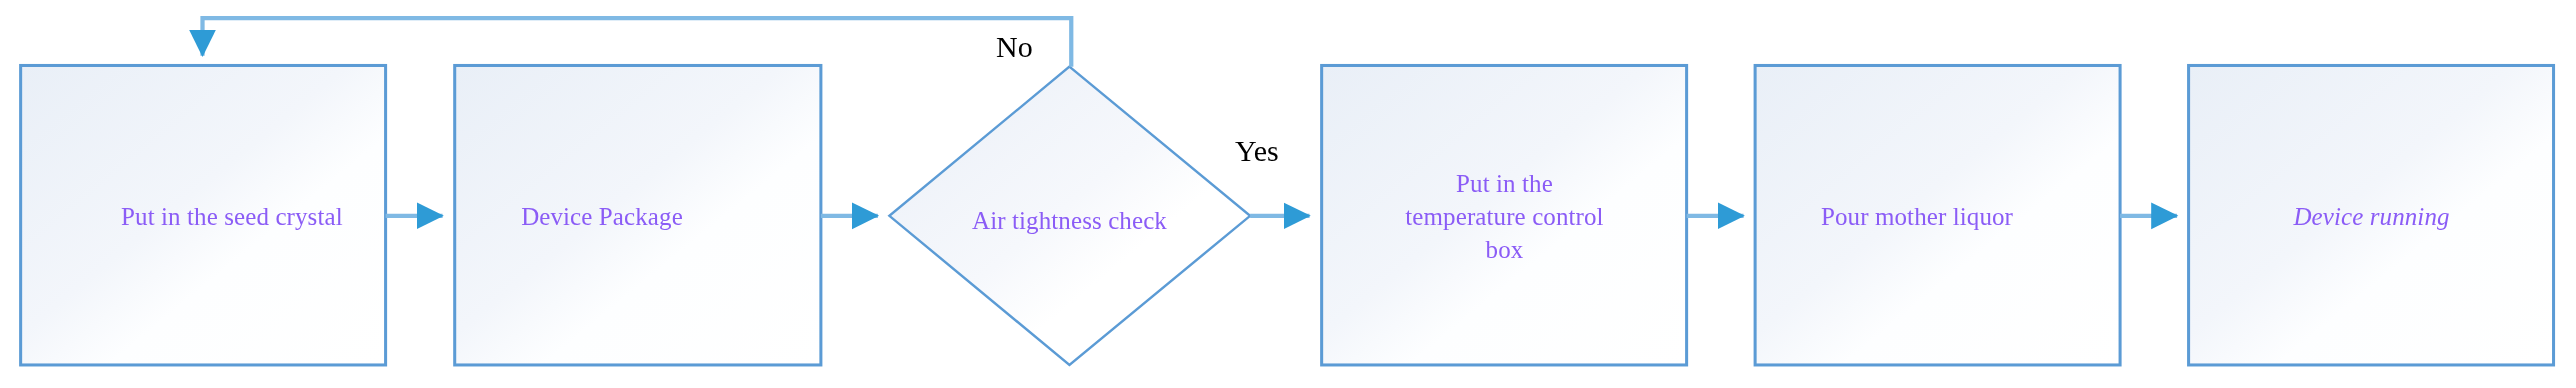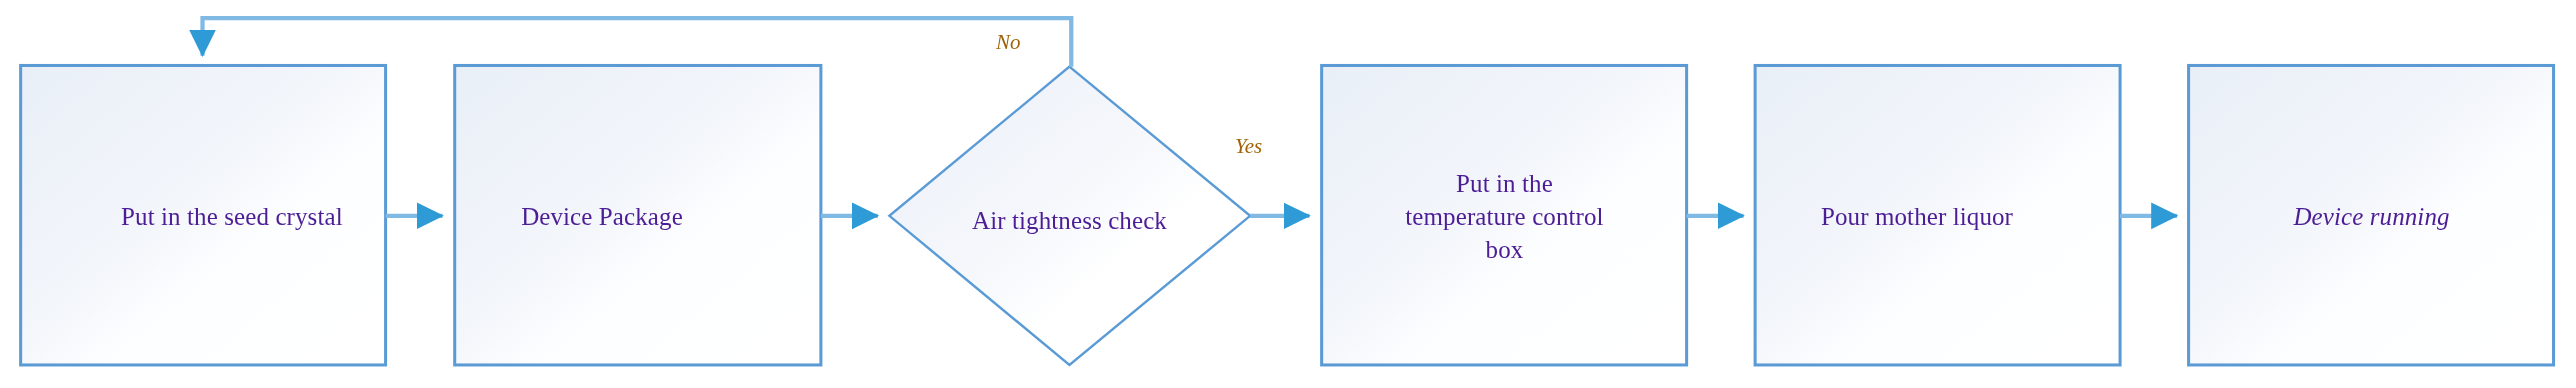--- a/index.html
+++ b/index.html
@@ -24,36 +24,35 @@
     top: 0;
     width: 2576px;
     height: 388px;
   }
   .node-label {
     position: absolute;
     display: flex;
     align-items: center;
     justify-content: center;
     text-align: center;
-    color: #4c1d95;
+    color: #8b5cf6;
     font-family: "Liberation Serif", "DejaVu Serif", serif;
     font-size: 25px;
     line-height: 1.32;
     letter-spacing: 0.1px;
     pointer-events: none;
     white-space: pre-line;
   }
   .edge-label {
     position: absolute;
-    color: #a16207;
+    color: #000000;
     font-family: "Liberation Serif", "DejaVu Serif", serif;
-    font-size: 21px;
+    font-size: 30px;
     line-height: 1;
     white-space: nowrap;
-    font-style: italic;
   }
   .hit {
     position: absolute;
     background: transparent;
   }
 </style>
 </head>
 <body>
 
 <div id="canvas">

